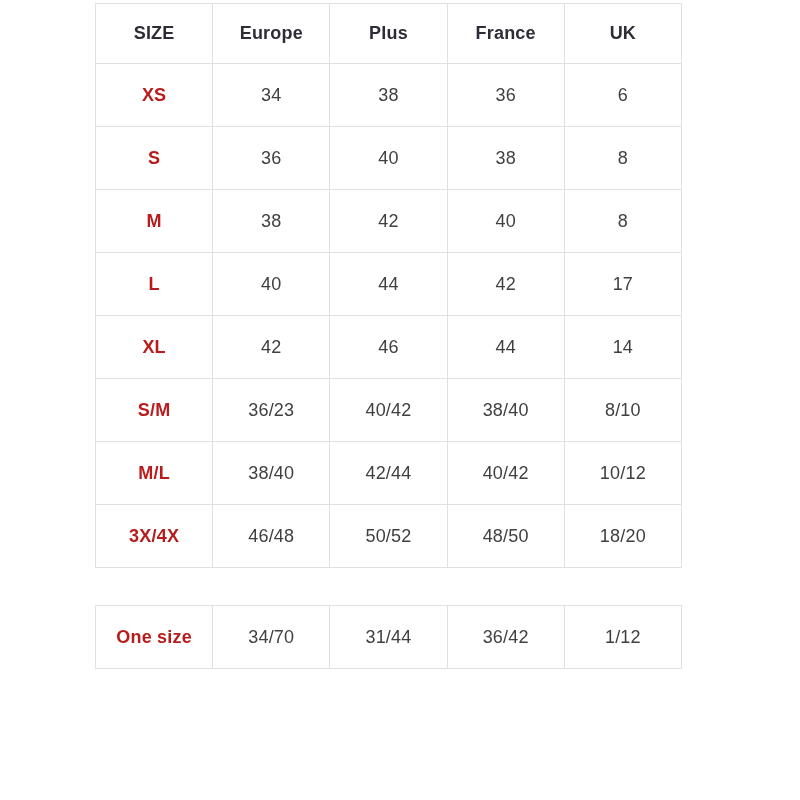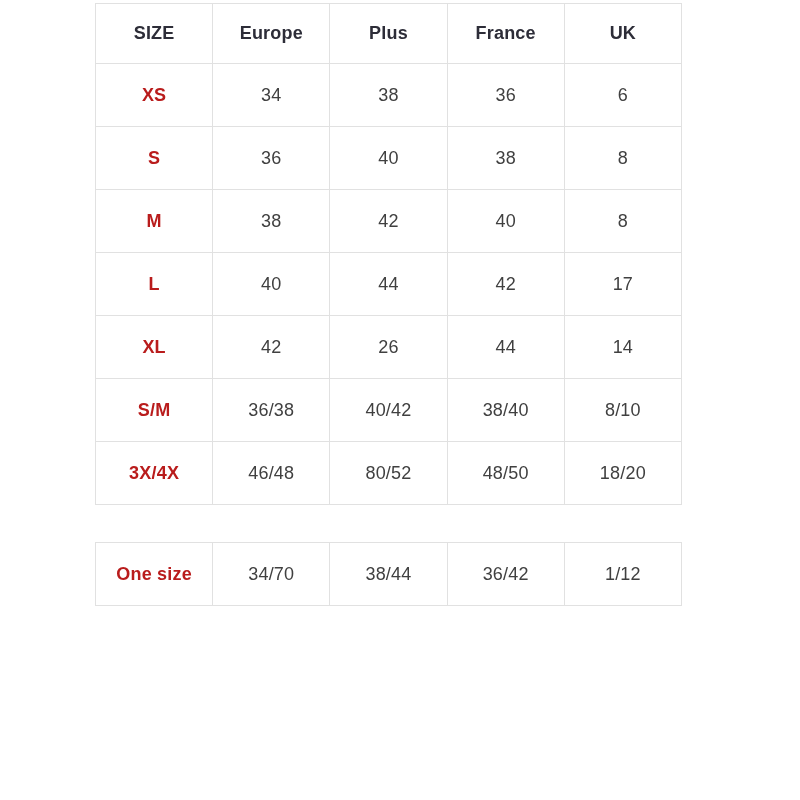--- a/index.html
+++ b/index.html
@@ -105,54 +105,61 @@
         <tr>
           <td class="row-label">L</td>
           <td>40</td>
           <td>44</td>
           <td>42</td>
           <td>17</td>
         </tr>
         <tr>
           <td class="row-label">XL</td>
           <td>42</td>
-          <td>26</td>
+          <td>46</td>
           <td>44</td>
           <td>14</td>
         </tr>
         <tr>
           <td class="row-label">S/M</td>
-          <td>36/38</td>
+          <td>36/23</td>
           <td>40/42</td>
           <td>38/40</td>
           <td>8/10</td>
         </tr>
         <tr>
+          <td class="row-label">M/L</td>
+          <td>38/40</td>
+          <td>42/44</td>
+          <td>40/42</td>
+          <td>10/12</td>
+        </tr>
+        <tr>
           <td class="row-label">3X/4X</td>
           <td>46/48</td>
-          <td>80/52</td>
+          <td>50/52</td>
           <td>48/50</td>
           <td>18/20</td>
         </tr>
       </tbody>
     </table>
 
     <table class="size-table second">
       <colgroup>
         <col class="c-label">
           <col class="c-val">
           <col class="c-val">
           <col class="c-val">
           <col class="c-val">
       </colgroup>
       <tbody>
         <tr>
           <td class="row-label">One size</td>
           <td>34/70</td>
-          <td>38/44</td>
+          <td>31/44</td>
           <td>36/42</td>
           <td>1/12</td>
         </tr>
       </tbody>
     </table>
 
   </div>
 </div>
 
 </body></html>

